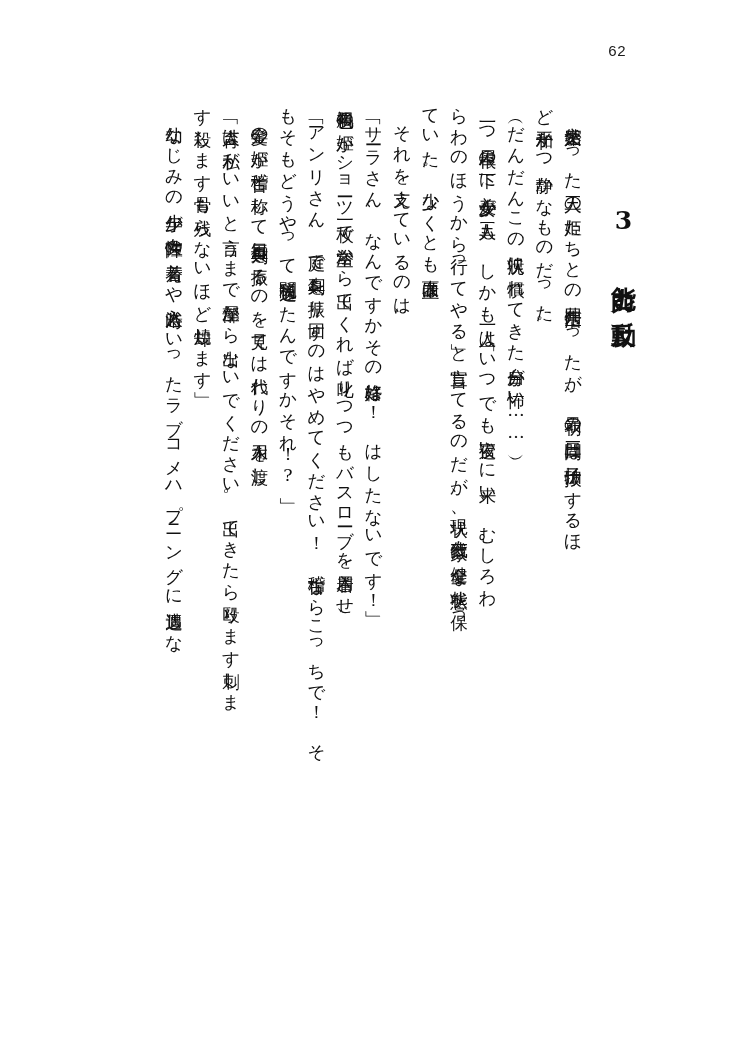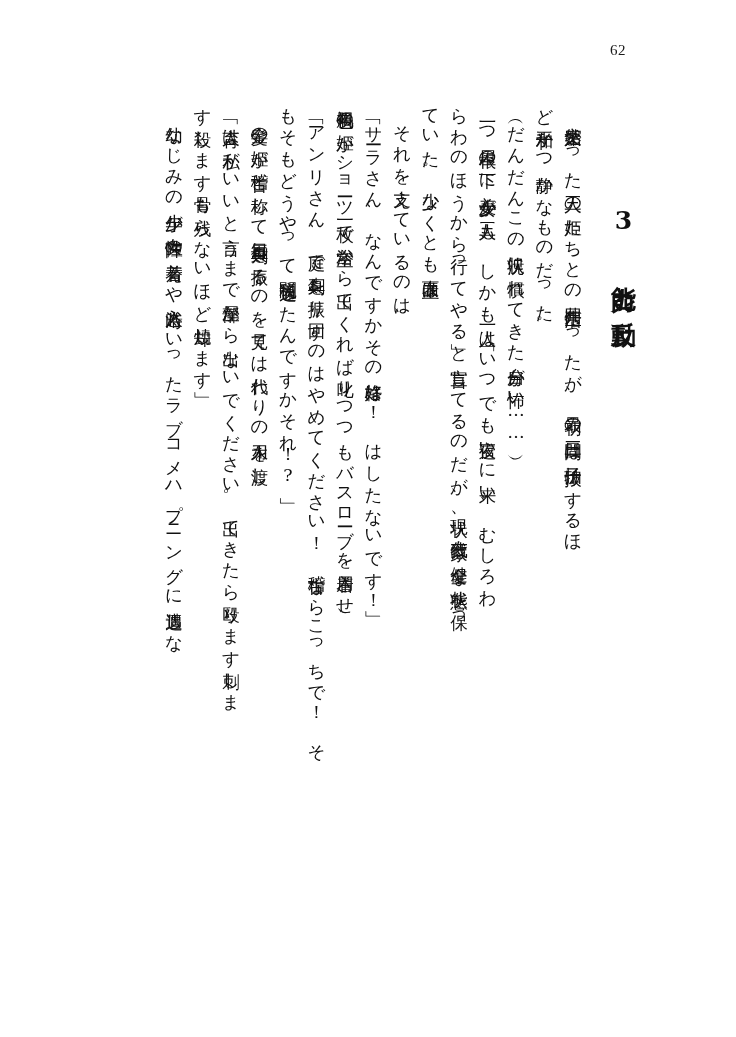--- a/index.html
+++ b/index.html
@@ -15,21 +15,21 @@
     font-family: "DejaVu Serif", "Liberation Serif", serif;
     color: #111111;
   }
 
   
   .page-number {
     position: absolute;
     top: 42px;
     right: 110px;
     font-size: 15px;
-    font-family: Liberation Serif, serif;
+    font-family: Liberation Sans, sans-serif;
     color: #1a1a1a;
     letter-spacing: 0.5px;
     text-align: center;
   }
 
   
   .vtext-area {
     position: absolute;
     top: 96px;
     left: 60px;

